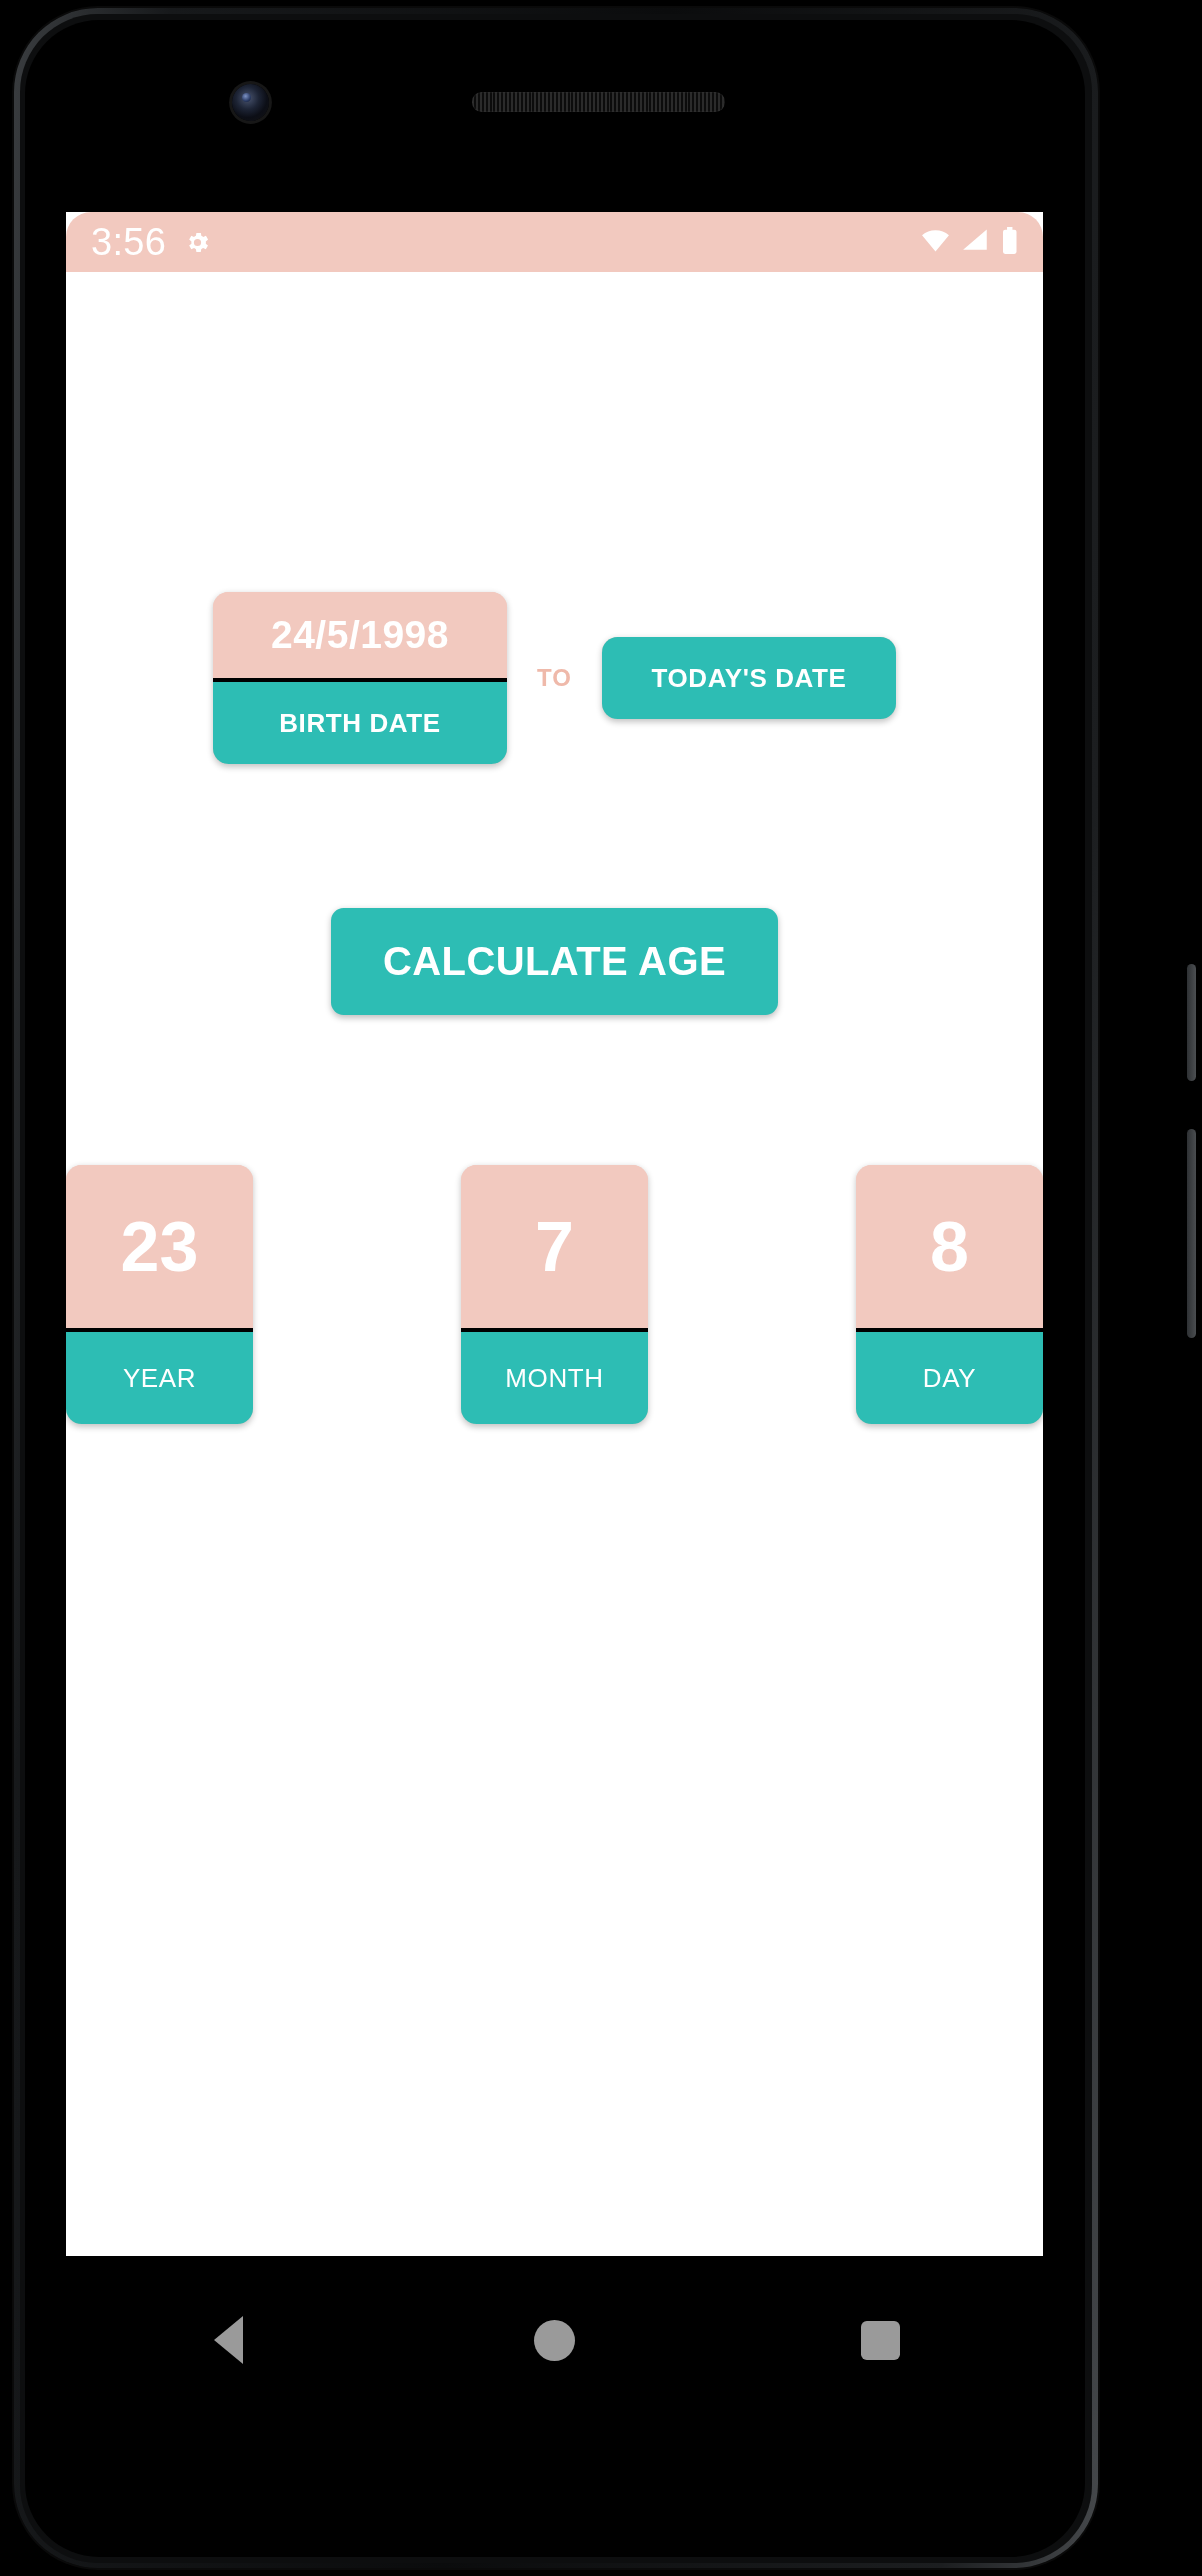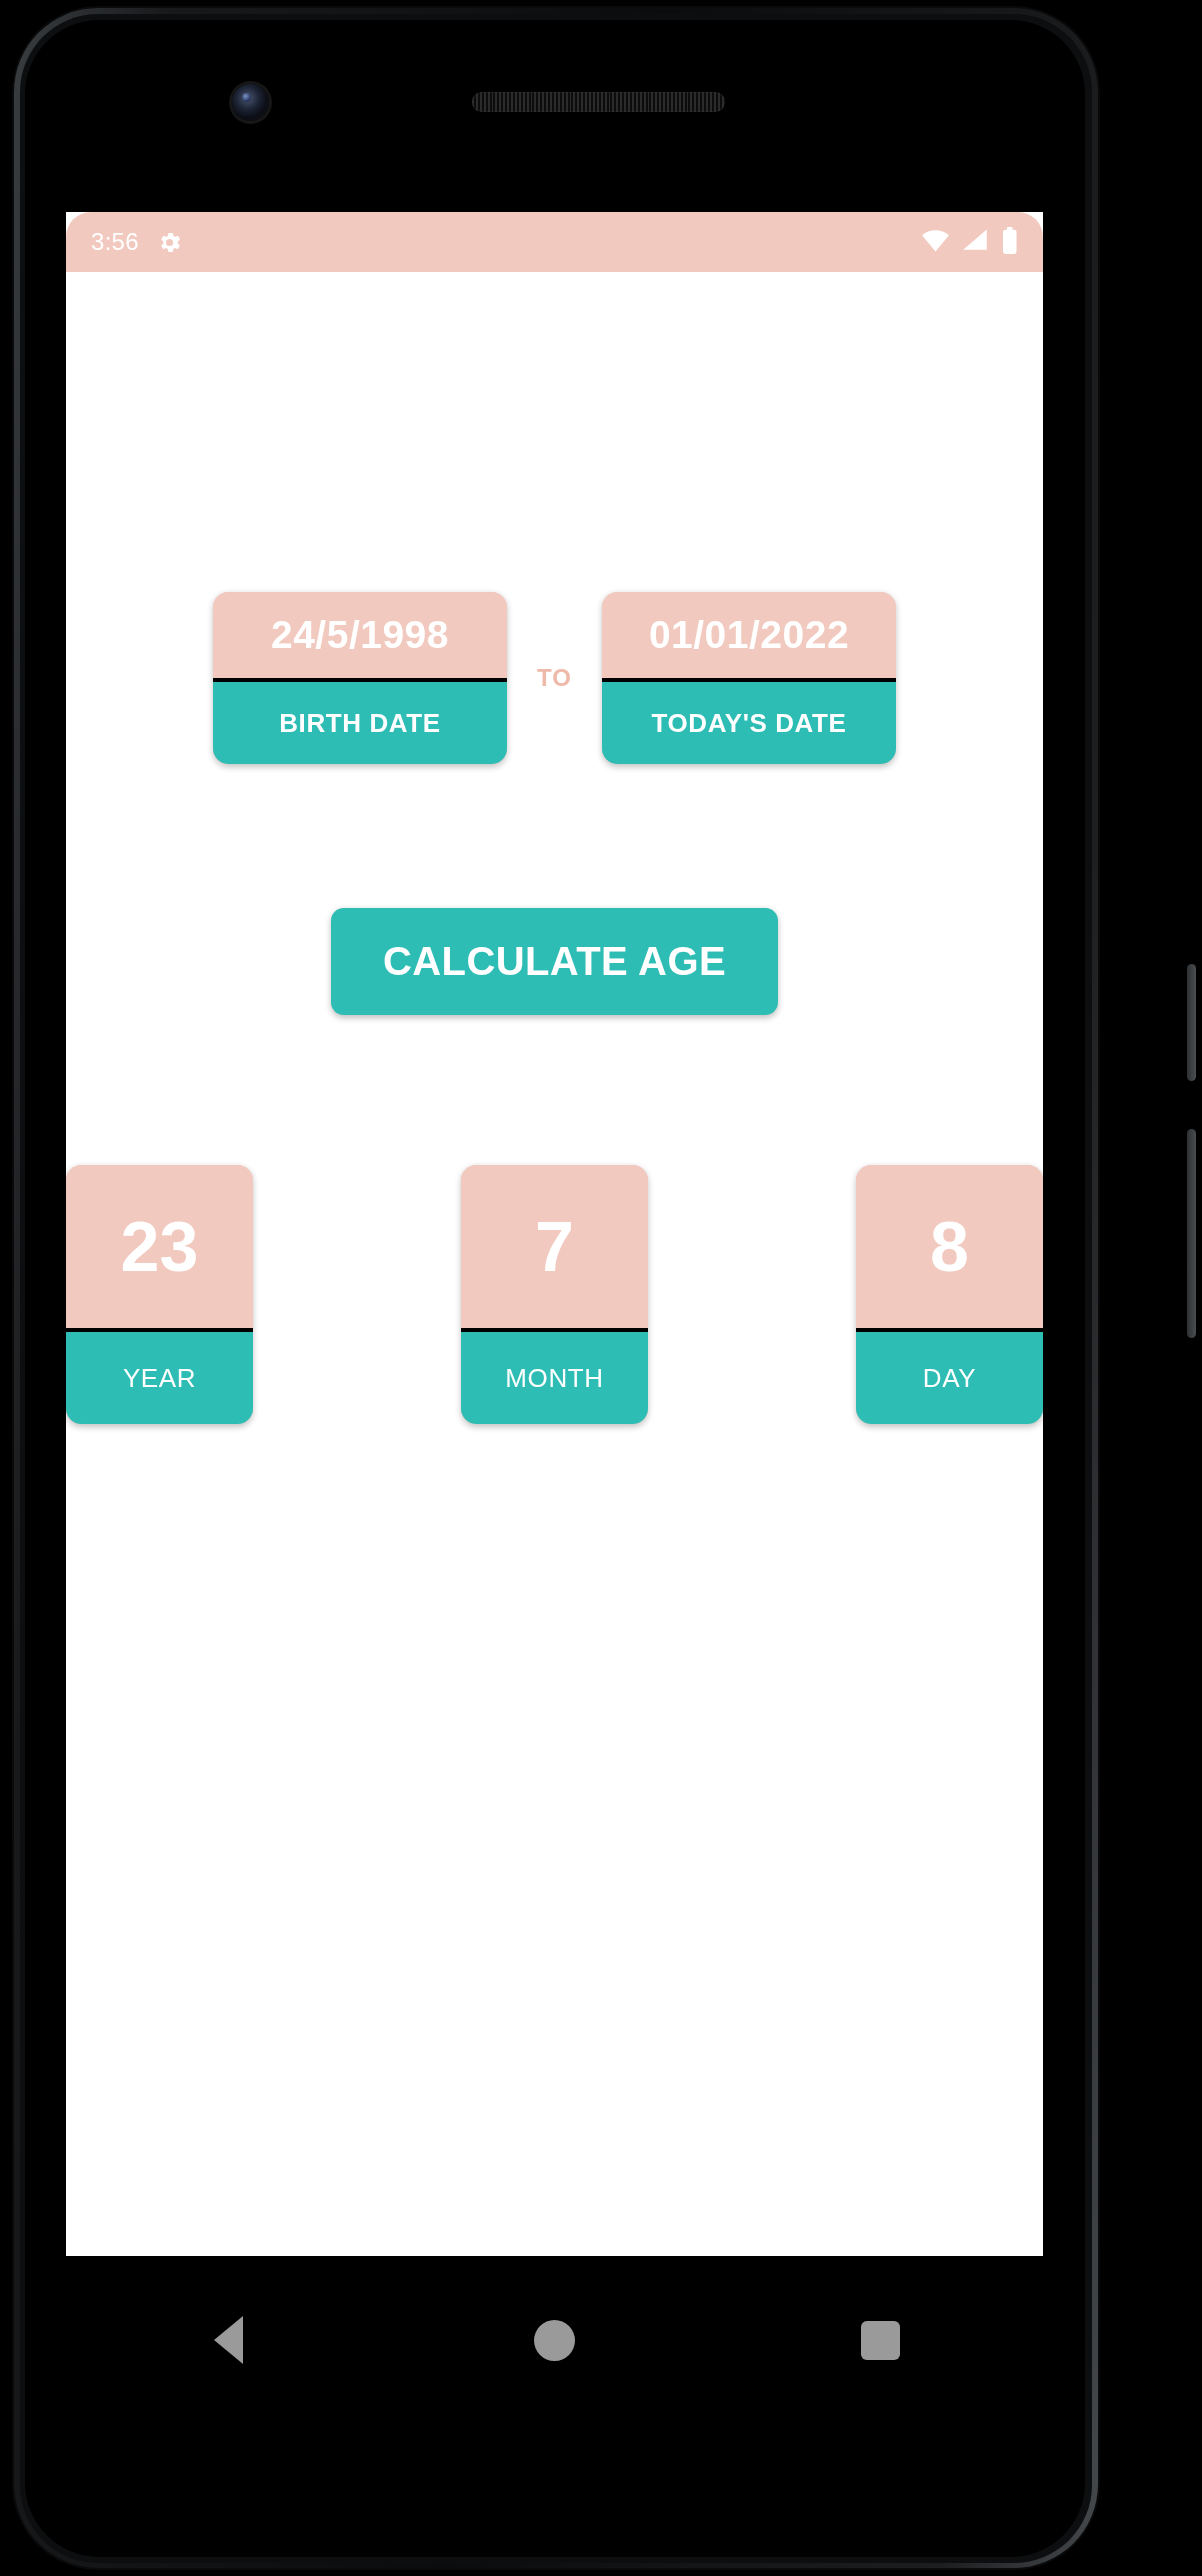--- a/index.html
+++ b/index.html
@@ -89,21 +89,21 @@
     position:relative;
     height:60px;
     background:#F2C9BF;
     border-top-left-radius:25px;
     border-top-right-radius:25px;
     display:flex; align-items:center;
     padding:0 25px;
   }
   #status-clock{
     color:#ffffff;
-    font-size:24px;
+    font-size:38px;
     letter-spacing:0.3px;
   }
   #status-gear{ margin-left:17.5px; display:flex; align-items:center; }
   #status-right{
     margin-left:auto;
     display:flex; align-items:center; gap:11.7px;
   }
 
   
   #app-body{
@@ -297,23 +297,20 @@
             <span>24/5/1998</span>
           </div>
           <div class="bottom">
             <span>BIRTH DATE</span>
           </div>
         </div>
 
         <div id="to-label">TO</div>
 
         <div class="date-card">
-          <div class="top">
-            <span>01/01/2022</span>
-          </div>
           <div class="bottom">
             <span>TODAY'S DATE</span>
           </div>
         </div>
 
       </div>
 
       <div id="calc-wrap">
         <button id="calculate-age-button">CALCULATE AGE</button>
       </div>

